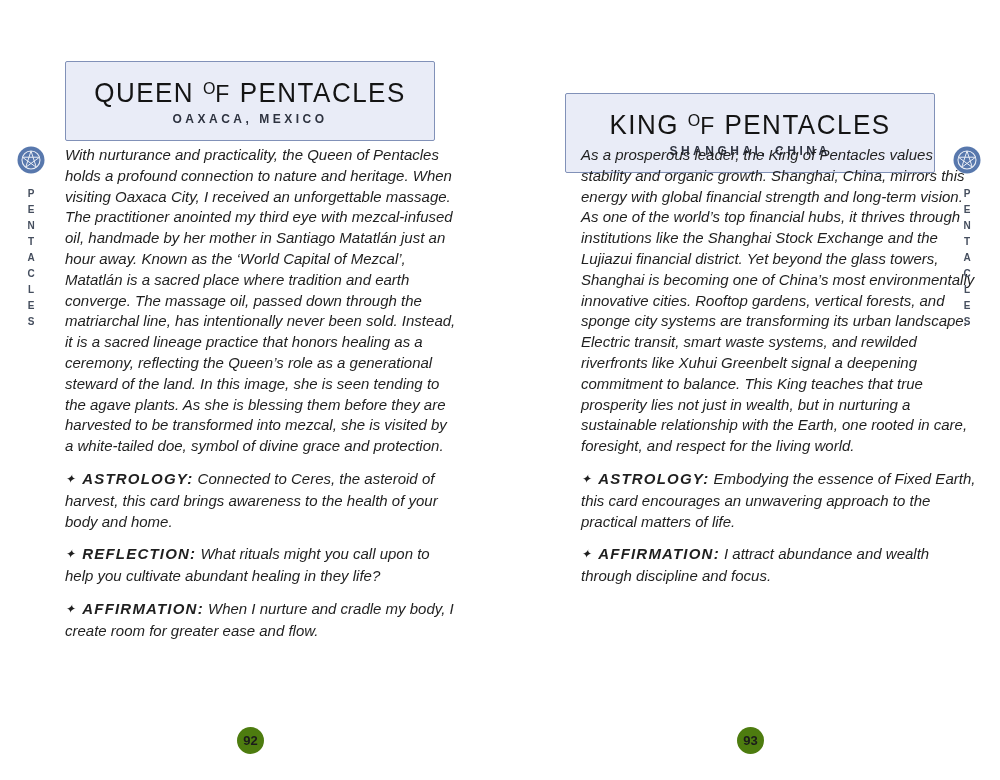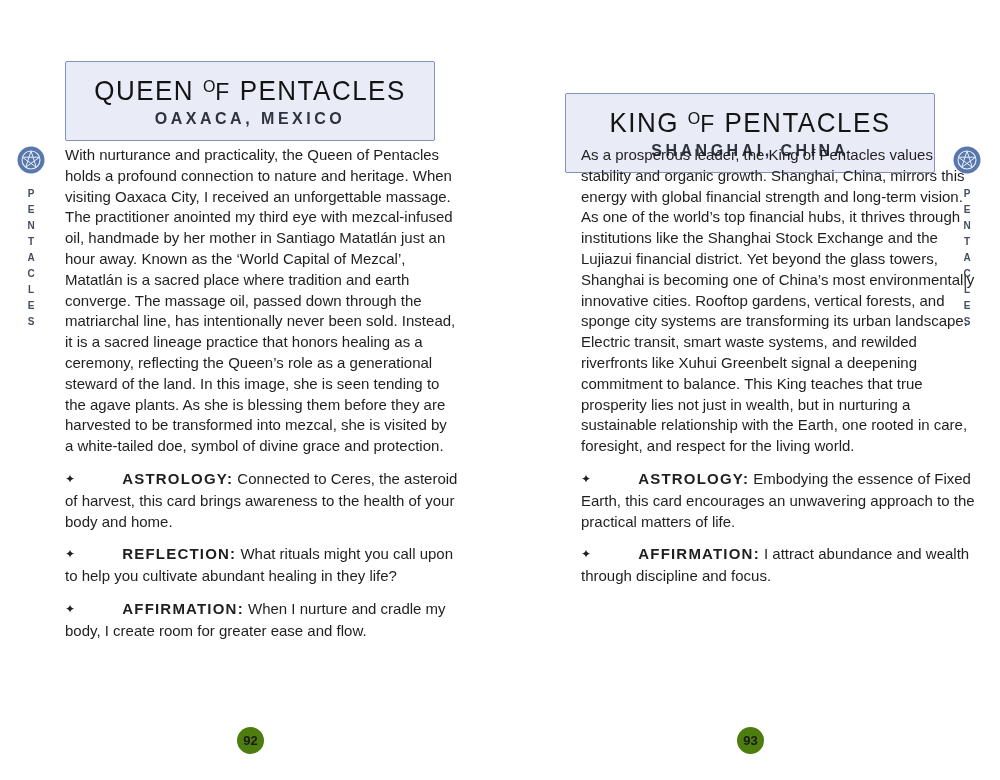--- a/index.html
+++ b/index.html
@@ -21,29 +21,29 @@
   }
   .title-box.left  { left: 65px; }
   .title-box.right { left: 565px; margin-top: 32px; }
   .card-title {
     font-size: 26px; font-weight: 500; letter-spacing: 1.5px; color: #141414;
     transform: scaleY(1.08); white-space: nowrap;
   }
   .of-small { font-size: 16px; vertical-align: 7px; letter-spacing: 0; }
   .of-large { font-size: 23px; letter-spacing: 1.5px; }
   .card-subtitle {
-    font-size: 16px; font-weight: bold; letter-spacing: 3.5px; color: #2e3340;
+    font-size: 12px; font-weight: bold; letter-spacing: 3.5px; color: #2e3340;
   }
 
   
-  .column { position: absolute; top: 145px; font-size: 15px; line-height: 20.8px; color: #1f1f1f; }
+  .column { position: absolute; top: 145px; font-size: 15px; line-height: 20.8px; color: #1f1f1f; font-style: italic; }
   .column.left  { left: 65px;  width: 393px; }
   .column.right { left: 581px; width: 397px; }
   .column p { margin-bottom: 12px; }
-  .section-label { font-weight: bold; letter-spacing: 1.2px; margin-left: 40px; }
+  .section-label { font-weight: bold; letter-spacing: 1.2px; }
   .bullet { font-size: 12px; margin-right: 3px; position: relative; top: -1px; }
 
   
   .suit-rail { position: absolute; top: 146px; width: 30px; display: flex; flex-direction: column; align-items: center; }
   .suit-rail.left  { left: 16px; }
   .suit-rail.right { left: 952px; }
   .suit-badge { width: 28px; height: 28px; margin-bottom: 14px; }
   .suit-label {
     writing-mode: vertical-rl; text-orientation: upright;
     font-size: 10px; font-weight: bold; letter-spacing: 5px; color: #454e5e;

